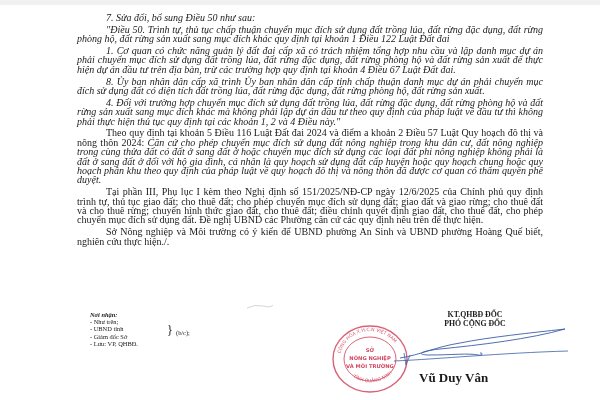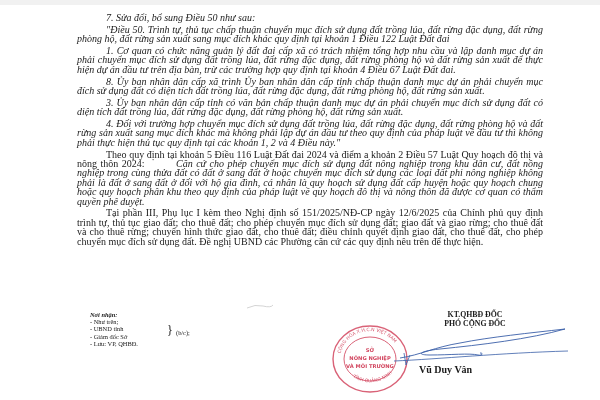--- a/index.html
+++ b/index.html
@@ -9,56 +9,56 @@
     font-family: "Liberation Serif", "DejaVu Serif", serif;
     color: #1a1a1a;
   }
   .topbar { position: absolute; left: 0; top: 0; width: 600px; height: 5px; background: #f1f1f1; }
   .page {
     position: absolute; left: 77px; top: 13px; width: 466px;
     font-size: 10px; line-height: 9.4px; text-align: justify;
   }
   .page p { margin: 0 0 2.4px 0; }
   .ind { text-indent: 29px; }
-  .it { font-style: italic; margin-left: 28px; }
+  .it { font-style: italic; }
   .quote { font-style: italic; }
   .footer { position: absolute; left: 0; top: 300px; width: 600px; height: 100px; }
   .recips {
     position: absolute; left: 90px; top: 11px; font-size: 6.4px; line-height: 7.2px;
   }
   .recips .hdr { font-weight: bold; font-style: italic; }
   .brace { position: absolute; left: 77px; top: 13px; font-size: 12px; line-height: 12px; transform: scaleY(1.1); }
   .bc { position: absolute; left: 86px; top: 18px; }
   .sign {
     position: absolute; left: 395px; top: 11px; width: 160px; text-align: center;
     font-weight: bold; font-size: 7.8px; line-height: 8.6px;
   }
   .signer {
-    position: absolute; left: 419px; top: 64px; font-weight: bold; font-size: 10px;
+    position: absolute; left: 419px; top: 70px; font-weight: bold; font-size: 13px;
   }
   .stamp {
     position: absolute; left: 330px; top: 323px; width: 80px; height: 72px;
   }
   .signature { position: absolute; left: 380px; top: 325px; width: 200px; height: 50px; }
   .scribble { position: absolute; left: 245px; top: 302px; width: 30px; height: 8px; }
 </style>
 </head>
 <body>
 
 <div class="topbar"></div>
 
 <div class="page">
   <p class="ind quote">7. Sửa đổi, bổ sung Điều 50 như sau:</p>
   <p class="ind quote">"Điều 50. Trình tự, thủ tục chấp thuận chuyển mục đích sử dụng đất trồng lúa, đất rừng đặc dụng, đất rừng phòng hộ, đất rừng sản xuất sang mục đích khác quy định tại khoản 1 Điều 122 Luật Đất đai</p>
   <p class="ind quote">1. Cơ quan có chức năng quản lý đất đai cấp xã có trách nhiệm tổng hợp nhu cầu và lập danh mục dự án phải chuyển mục đích sử dụng đất trồng lúa, đất rừng đặc dụng, đất rừng phòng hộ và đất rừng sản xuất để thực hiện dự án đầu tư trên địa bàn, trừ các trường hợp quy định tại khoản 4 Điều 67 Luật Đất đai.</p>
   <p class="ind quote">8. Ủy ban nhân dân cấp xã trình Ủy ban nhân dân cấp tỉnh chấp thuận danh mục dự án phải chuyển mục đích sử dụng đất có diện tích đất trồng lúa, đất rừng đặc dụng, đất rừng phòng hộ, đất rừng sản xuất.</p>
-  <p class="ind quote">3. Ủy ban nhân dân cấp tỉnh có văn bản chấp thuận danh mục dự án phải chuyển mục đích sử dụng đất có diện tích đất trồng lúa, đất rừng đặc dụng, đất rừng phòng hộ, đất rừng sản xuất.</p>
   <p class="ind quote">4. Đối với trường hợp chuyển mục đích sử dụng đất trồng lúa, đất rừng đặc dụng, đất rừng phòng hộ và đất rừng sản xuất sang mục đích khác mà không phải lập dự án đầu tư theo quy định của pháp luật về đầu tư thì không phải thực hiện thủ tục quy định tại các khoản 1, 2 và 4 Điều này."</p>
   <p class="ind"><span>Theo quy định tại khoản 5 Điều 116 Luật Đất đai 2024 và điểm a khoản 2 Điều 57 Luật Quy hoạch đô thị và nông thôn 2024: </span><span class="it">Căn cứ cho phép chuyển mục đích sử dụng đất nông nghiệp trong khu dân cư, đất nông nghiệp trong cùng thửa đất có đất ở sang đất ở hoặc chuyển mục đích sử dụng các loại đất phi nông nghiệp không phải là đất ở sang đất ở đối với hộ gia đình, cá nhân là quy hoạch sử dụng đất cấp huyện hoặc quy hoạch chung hoặc quy hoạch phân khu theo quy định của pháp luật về quy hoạch đô thị và nông thôn đã được cơ quan có thẩm quyền phê duyệt.</span></p>
   <p class="ind">Tại phần III, Phụ lục I kèm theo Nghị định số 151/2025/NĐ-CP ngày 12/6/2025 của Chính phủ quy định trình tự, thủ tục giao đất; cho thuê đất; cho phép chuyển mục đích sử dụng đất; giao đất và giao rừng; cho thuê đất và cho thuê rừng; chuyển hình thức giao đất, cho thuê đất; điều chỉnh quyết định giao đất, cho thuê đất, cho phép chuyển mục đích sử dụng đất. Đề nghị UBND các Phường căn cứ các quy định nêu trên để thực hiện.</p>
+  <p class="ind">Sở Nông nghiệp và Môi trường có ý kiến để UBND phường An Sinh và UBND phường Hoàng Quế biết, nghiên cứu thực hiện./.</p>
 </div>
 
 <svg class="scribble" viewBox="0 0 30 8">
   <path d="M2 6 Q10 2 18 4 T28 3" stroke="#c9c9c9" stroke-width="0.8" fill="none"></path>
 </svg>
 
 <div class="footer">
   <div class="recips">
     <div class="hdr">Nơi nhận:</div>
     <div>- Như trên;</div>

